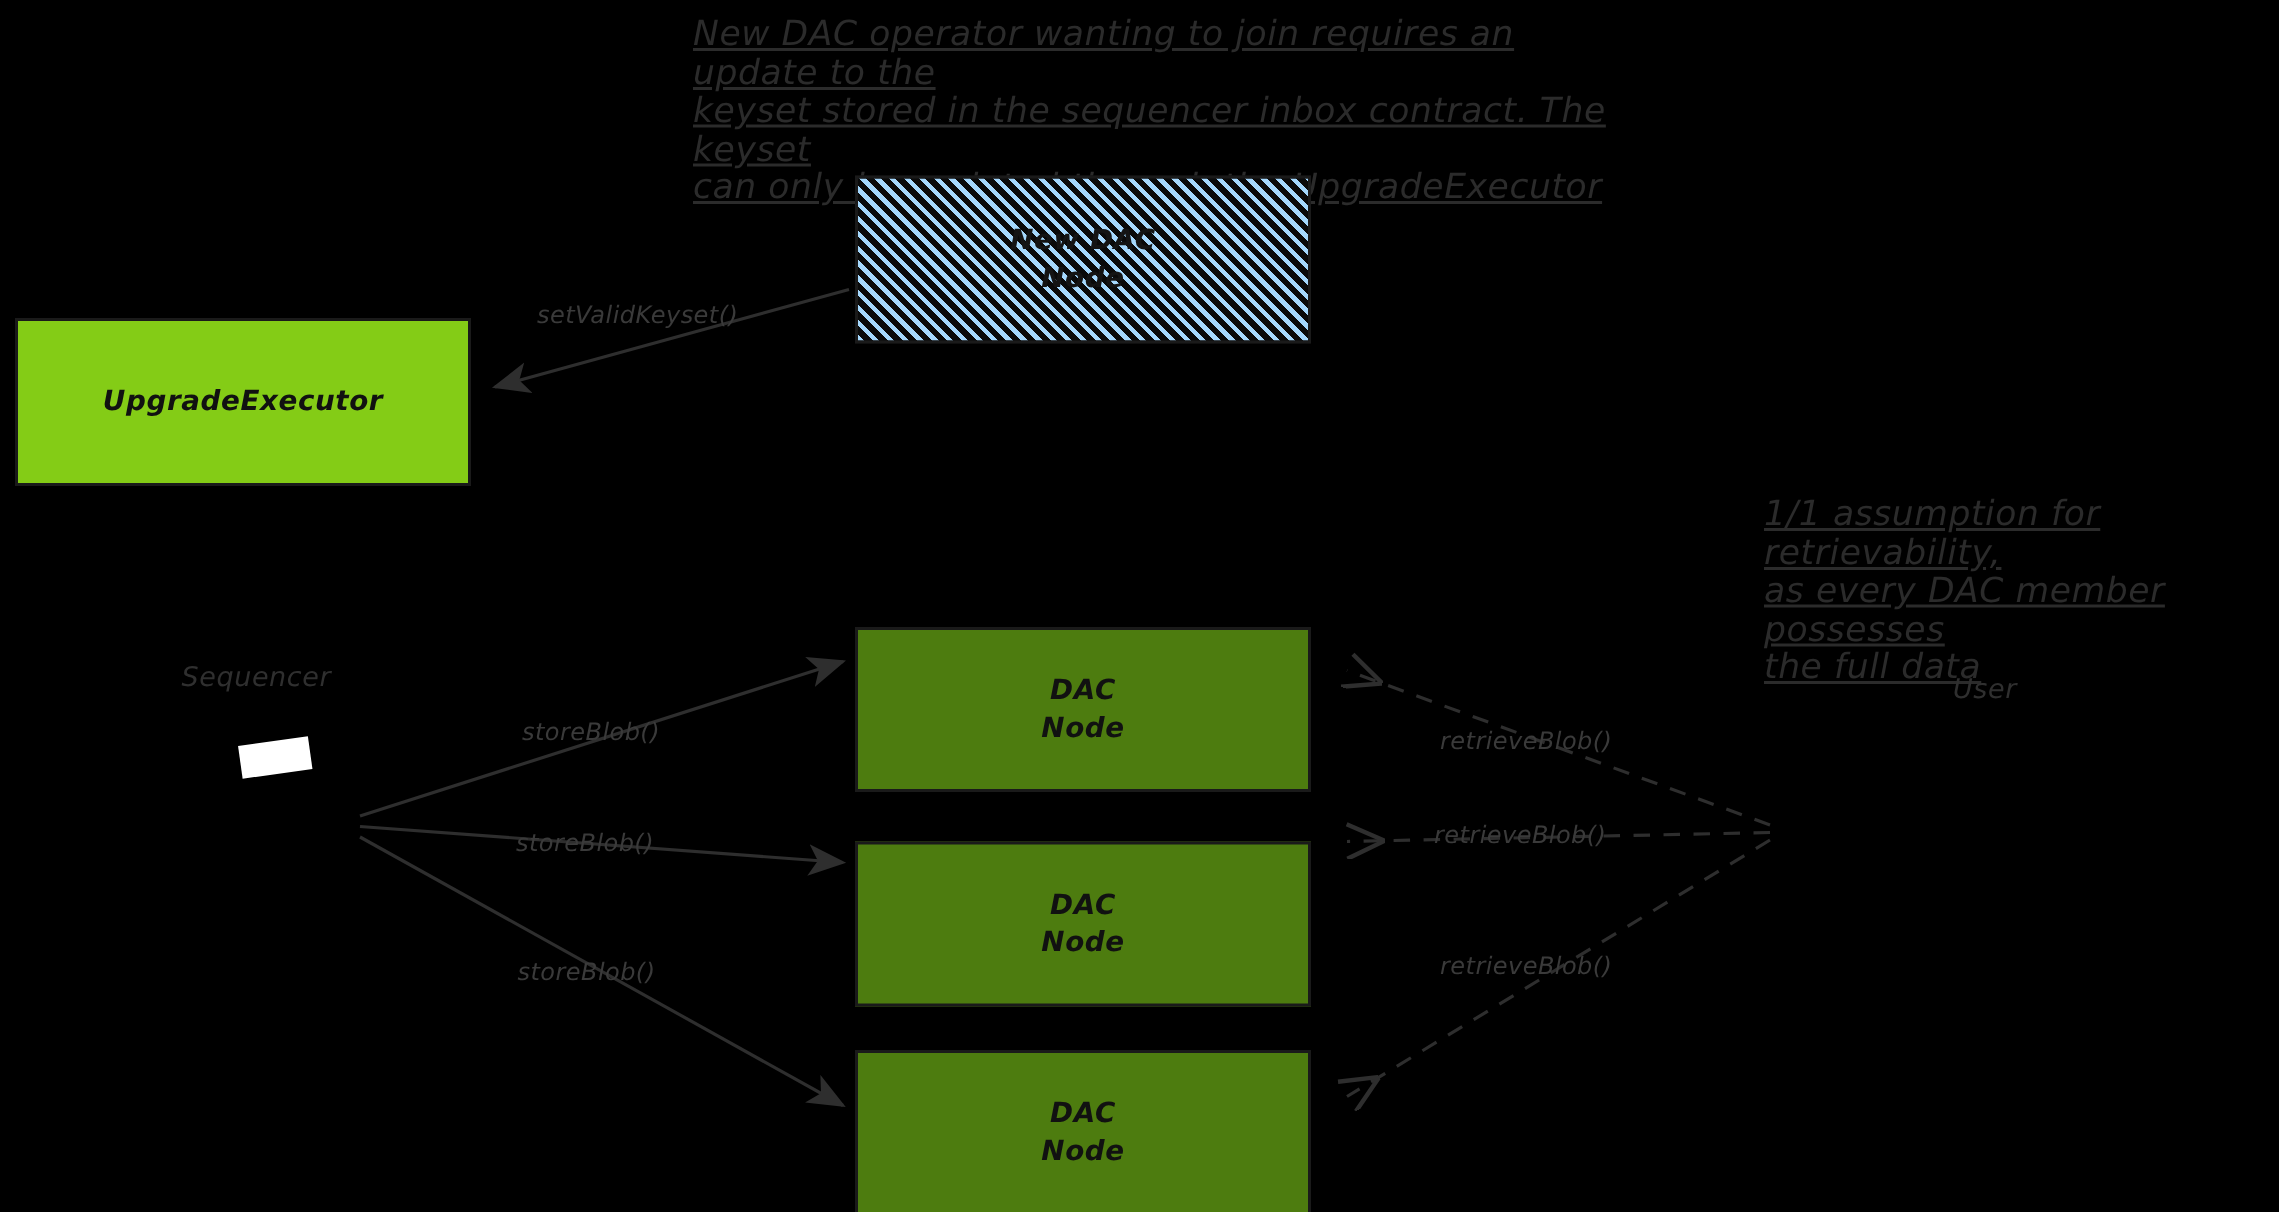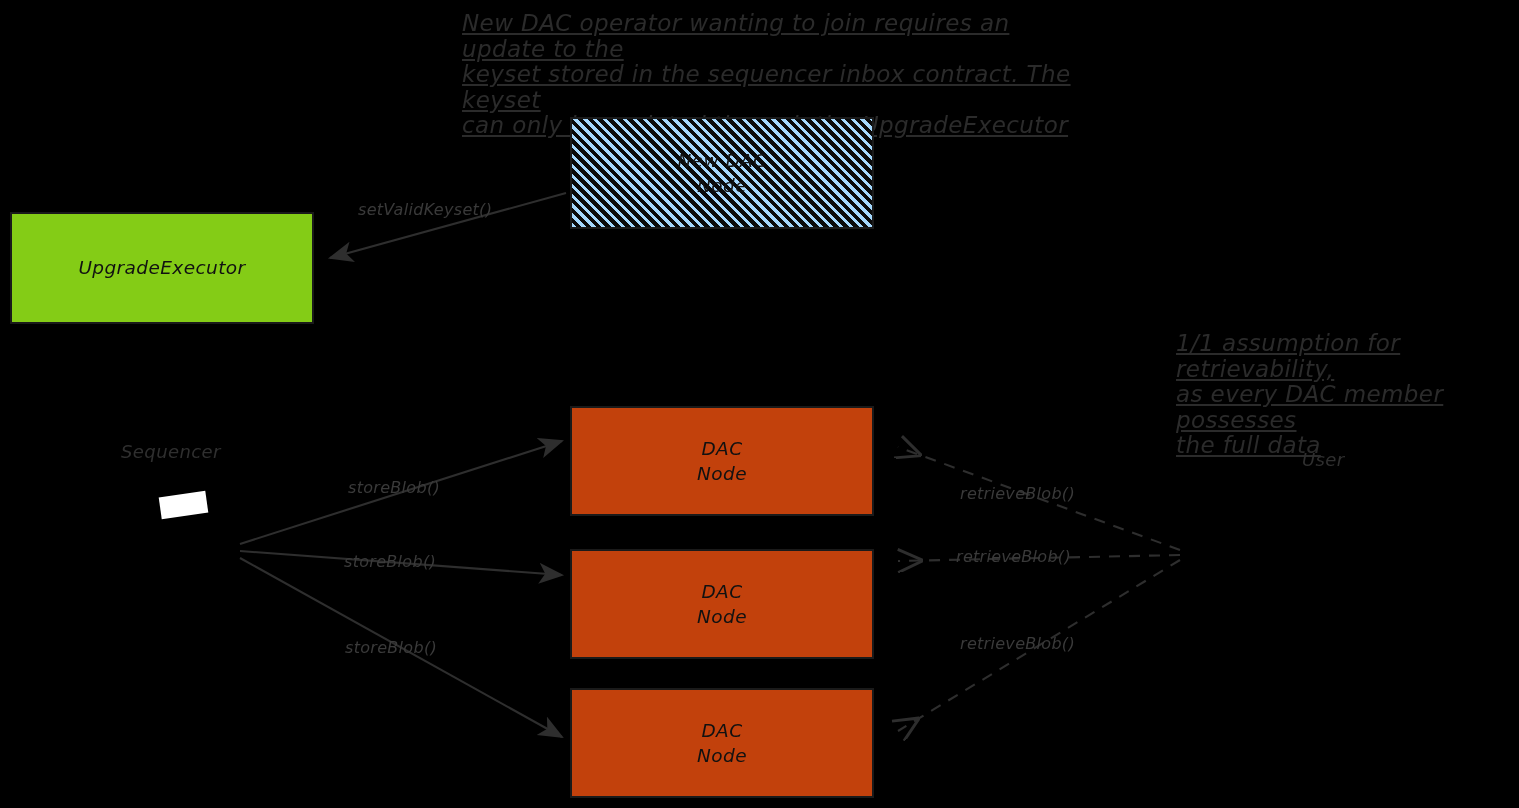--- a/index.html
+++ b/index.html
@@ -51,34 +51,36 @@
     white-space: nowrap;
   }
   .box {
     position: absolute;
     box-sizing: border-box;
     border: 2px solid #1a1a1a;
     display: flex;
     align-items: center;
     justify-content: center;
     text-align: center;
+    font-weight: bold;
   }
   .box-label {
     color: #111111;
     font-size: 18.5px;
     font-style: italic;
     line-height: 25.5px;
     letter-spacing: 0.4px;
     white-space: pre-line;
   }
   .box-upgrade {
     background: #84cc16;
   }
   .box-dac {
-    background: #c2410c;
+    background: #4d7c0f;
+    margin-top: 12px;
   }
   .box-hatched {
     background-color: #0a0a0a;
     background-image: repeating-linear-gradient(
       45deg,
       #A5D8FD 0px,
       #A5D8FD 3px,
       #0a0a0a 3px,
       #0a0a0a 7px
     );

